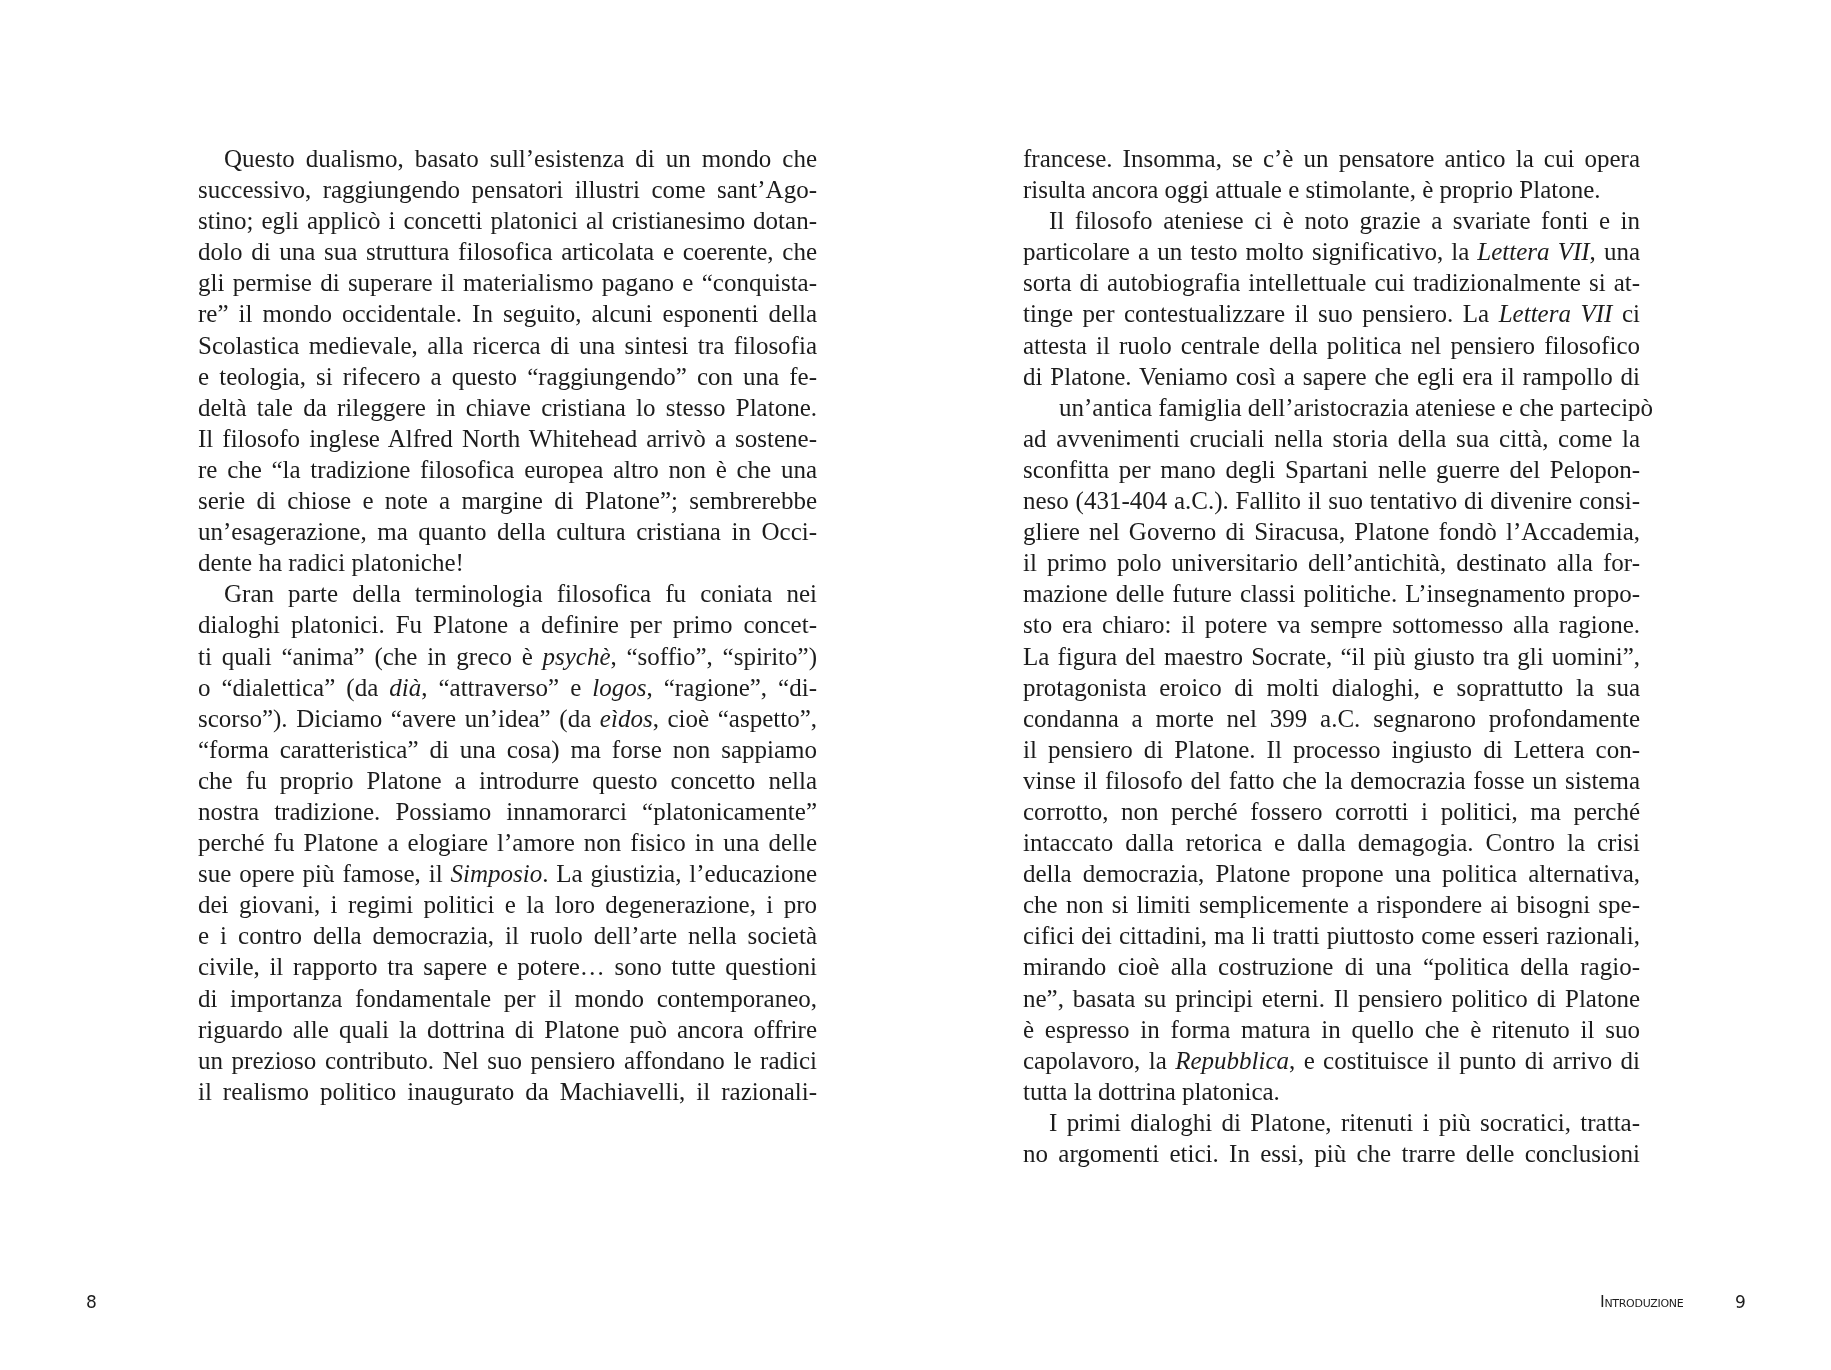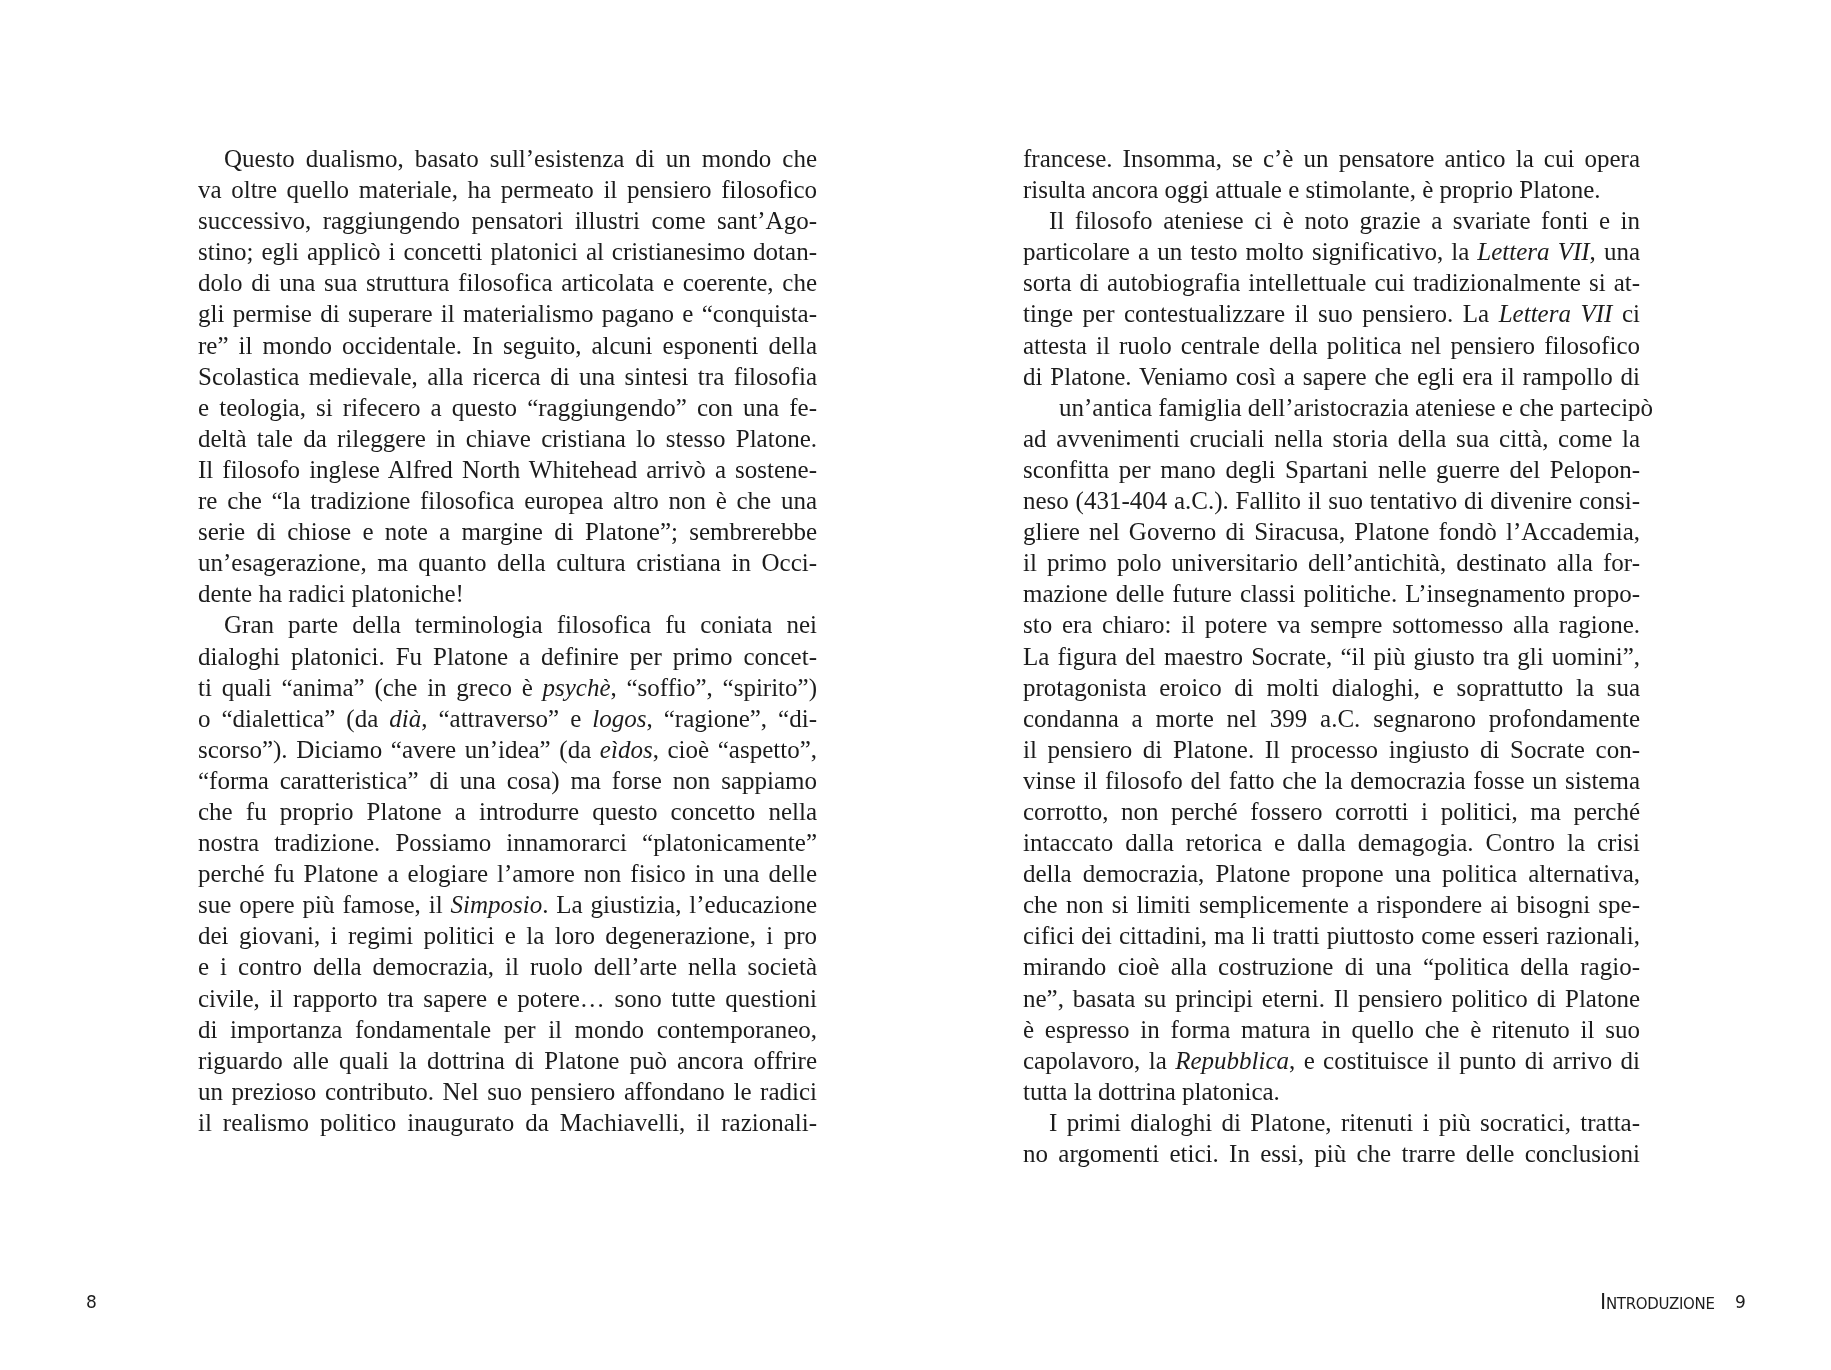--- a/index.html
+++ b/index.html
@@ -33,36 +33,35 @@
     font-size: 17px;
     color: #1c1c1c;
     line-height: 24px;
   }
   .page-left .folio.num { left: 86px; }
   .page-right .running-head {
     position: absolute;
     top: 1290px;
     left: 685px;
     font-family: "DejaVu Sans", "Liberation Sans", sans-serif;
-    font-size: 21px;
+    font-size: 16px;
     font-variant: small-caps;
     letter-spacing: -0.3px;
     color: #1c1c1c;
     line-height: 24px;
   }
   .page-right .folio.num { left: 820px; }
 </style>
 </head>
 <body>
 
 <div class="spread">
   <div class="page page-left">
     <div class="column" id="col-left">
         <div class="line indent"><span style="white-space: nowrap; word-spacing: 0px;">Questo dualismo, basato sull’esistenza di un mondo che</span></div>
-        <div class="line"><span style="white-space: nowrap; word-spacing: 0px;">va oltre quello materiale, ha permeato il pensiero filosofico</span></div>
         <div class="line"><span style="white-space: nowrap; word-spacing: 0px;">successivo, raggiungendo pensatori illustri come sant’Ago-</span></div>
         <div class="line"><span style="white-space: nowrap; word-spacing: 0px;">stino; egli applicò i concetti platonici al cristianesimo dotan-</span></div>
         <div class="line"><span style="white-space: nowrap; word-spacing: 0px;">dolo di una sua struttura filosofica articolata e coerente, che</span></div>
         <div class="line"><span style="white-space: nowrap; word-spacing: 0px;">gli permise di superare il materialismo pagano e “conquista-</span></div>
         <div class="line"><span style="white-space: nowrap; word-spacing: 0px;">re” il mondo occidentale. In seguito, alcuni esponenti della</span></div>
         <div class="line"><span style="white-space: nowrap; word-spacing: 0px;">Scolastica medievale, alla ricerca di una sintesi tra filosofia</span></div>
         <div class="line"><span style="white-space: nowrap; word-spacing: 0px;">e teologia, si rifecero a questo “raggiungendo” con una fe-</span></div>
         <div class="line"><span style="white-space: nowrap; word-spacing: 0px;">deltà tale da rileggere in chiave cristiana lo stesso Platone.</span></div>
         <div class="line"><span style="white-space: nowrap; word-spacing: 0px;">Il filosofo inglese Alfred North Whitehead arrivò a sostene-</span></div>
         <div class="line"><span style="white-space: nowrap; word-spacing: 0px;">re che “la tradizione filosofica europea altro non è che una</span></div>
@@ -103,21 +102,21 @@
         <div class="line"><span style="white-space: nowrap; word-spacing: 0px;">ad avvenimenti cruciali nella storia della sua città, come la</span></div>
         <div class="line"><span style="white-space: nowrap; word-spacing: 0px;">sconfitta per mano degli Spartani nelle guerre del Pelopon-</span></div>
         <div class="line"><span style="white-space: nowrap; word-spacing: 0px;">neso (431-404 a.C.). Fallito il suo tentativo di divenire consi-</span></div>
         <div class="line"><span style="white-space: nowrap; word-spacing: 0px;">gliere nel Governo di Siracusa, Platone fondò l’Accademia,</span></div>
         <div class="line"><span style="white-space: nowrap; word-spacing: 0px;">il primo polo universitario dell’antichità, destinato alla for-</span></div>
         <div class="line"><span style="white-space: nowrap; word-spacing: 0px;">mazione delle future classi politiche. L’insegnamento propo-</span></div>
         <div class="line"><span style="white-space: nowrap; word-spacing: 0px;">sto era chiaro: il potere va sempre sottomesso alla ragione.</span></div>
         <div class="line"><span style="white-space: nowrap; word-spacing: 0px;">La figura del maestro Socrate, “il più giusto tra gli uomini”,</span></div>
         <div class="line"><span style="white-space: nowrap; word-spacing: 0px;">protagonista eroico di molti dialoghi, e soprattutto la sua</span></div>
         <div class="line"><span style="white-space: nowrap; word-spacing: 0px;">condanna a morte nel 399 a.C. segnarono profondamente</span></div>
-        <div class="line"><span style="white-space: nowrap; word-spacing: 0px;">il pensiero di Platone. Il processo ingiusto di Socrate con-</span></div>
+        <div class="line"><span style="white-space: nowrap; word-spacing: 0px;">il pensiero di Platone. Il processo ingiusto di Lettera con-</span></div>
         <div class="line"><span style="white-space: nowrap; word-spacing: 0px;">vinse il filosofo del fatto che la democrazia fosse un sistema</span></div>
         <div class="line"><span style="white-space: nowrap; word-spacing: 0px;">corrotto, non perché fossero corrotti i politici, ma perché</span></div>
         <div class="line"><span style="white-space: nowrap; word-spacing: 0px;">intaccato dalla retorica e dalla demagogia. Contro la crisi</span></div>
         <div class="line"><span style="white-space: nowrap; word-spacing: 0px;">della democrazia, Platone propone una politica alternativa,</span></div>
         <div class="line"><span style="white-space: nowrap; word-spacing: 0px;">che non si limiti semplicemente a rispondere ai bisogni spe-</span></div>
         <div class="line"><span style="white-space: nowrap; word-spacing: 0px;">cifici dei cittadini, ma li tratti piuttosto come esseri razionali,</span></div>
         <div class="line"><span style="white-space: nowrap; word-spacing: 0px;">mirando cioè alla costruzione di una “politica della ragio-</span></div>
         <div class="line"><span style="white-space: nowrap; word-spacing: 0px;">ne”, basata su principi eterni. Il pensiero politico di Platone</span></div>
         <div class="line"><span style="white-space: nowrap; word-spacing: 0px;">è espresso in forma matura in quello che è ritenuto il suo</span></div>
         <div class="line"><span style="white-space: nowrap; word-spacing: 0.00173611px;">capolavoro, la <i>Repubblica</i>, e costituisce il punto di arrivo di</span></div>

